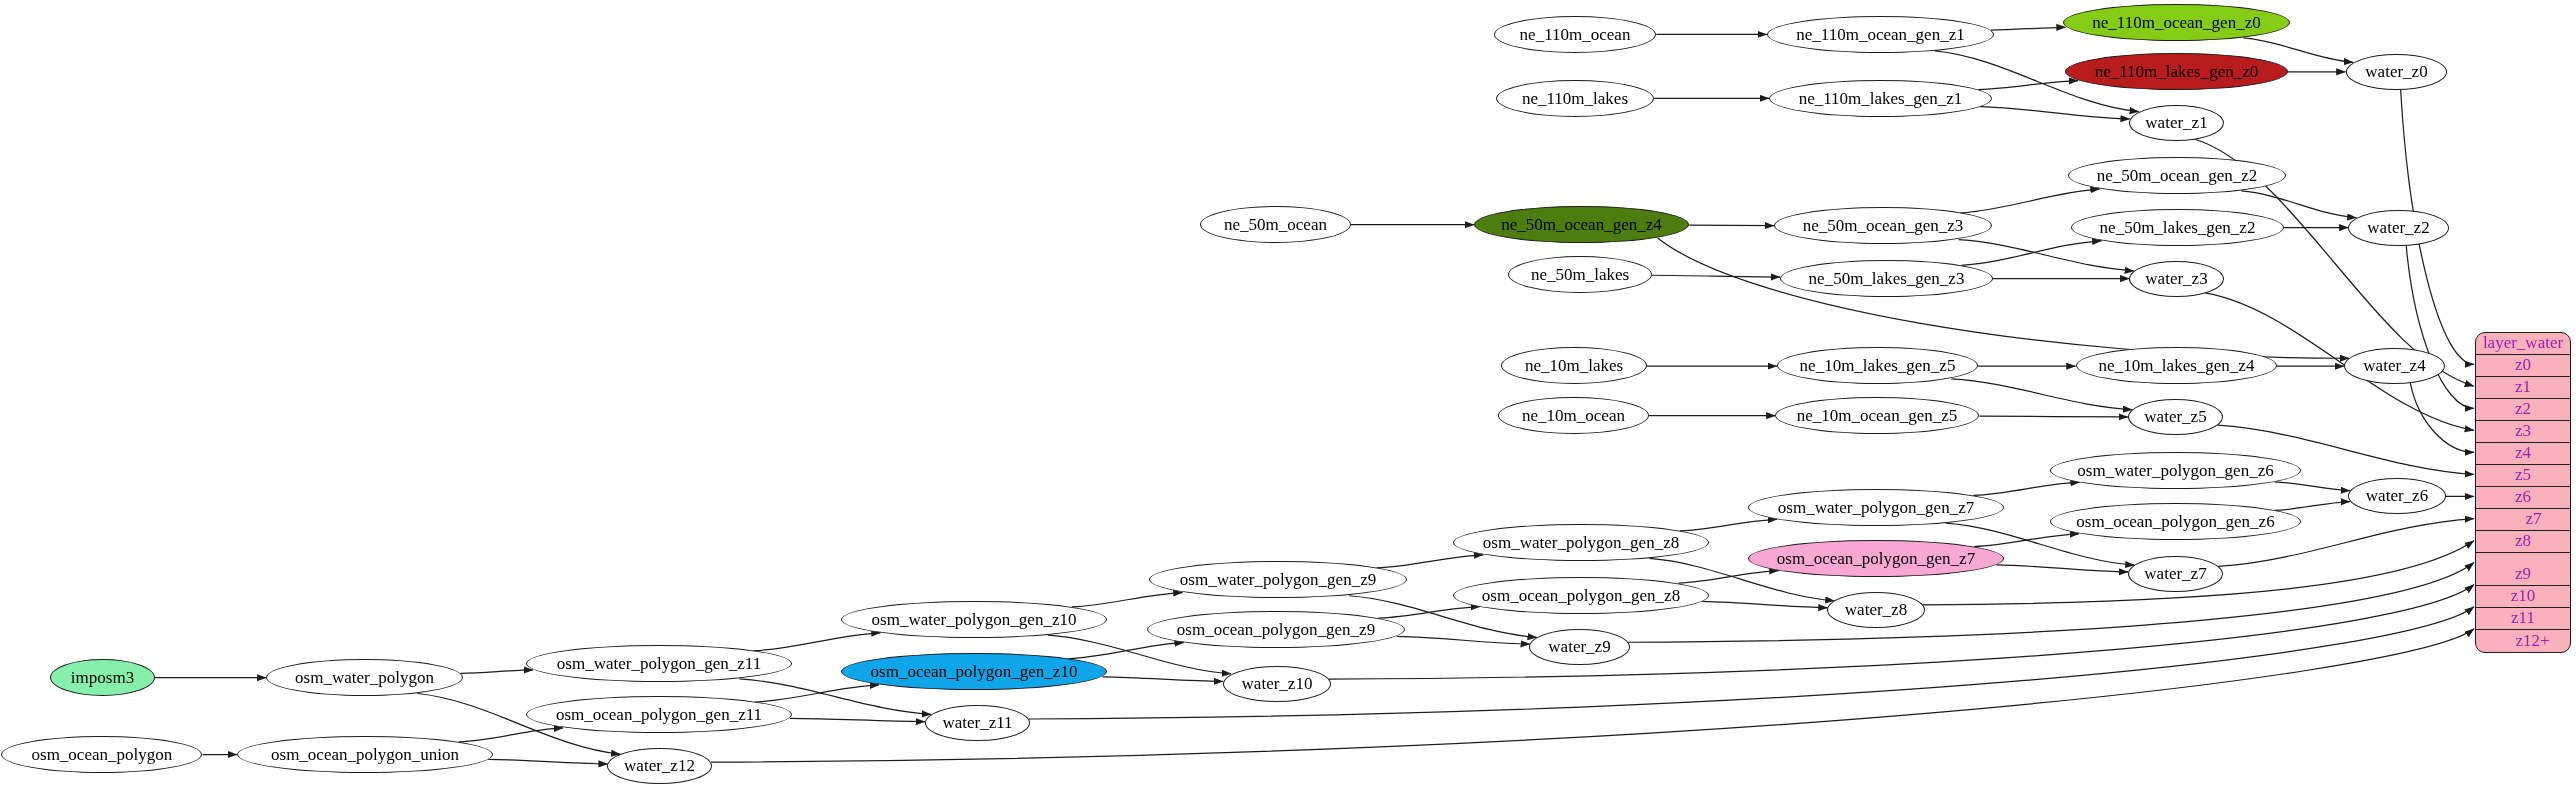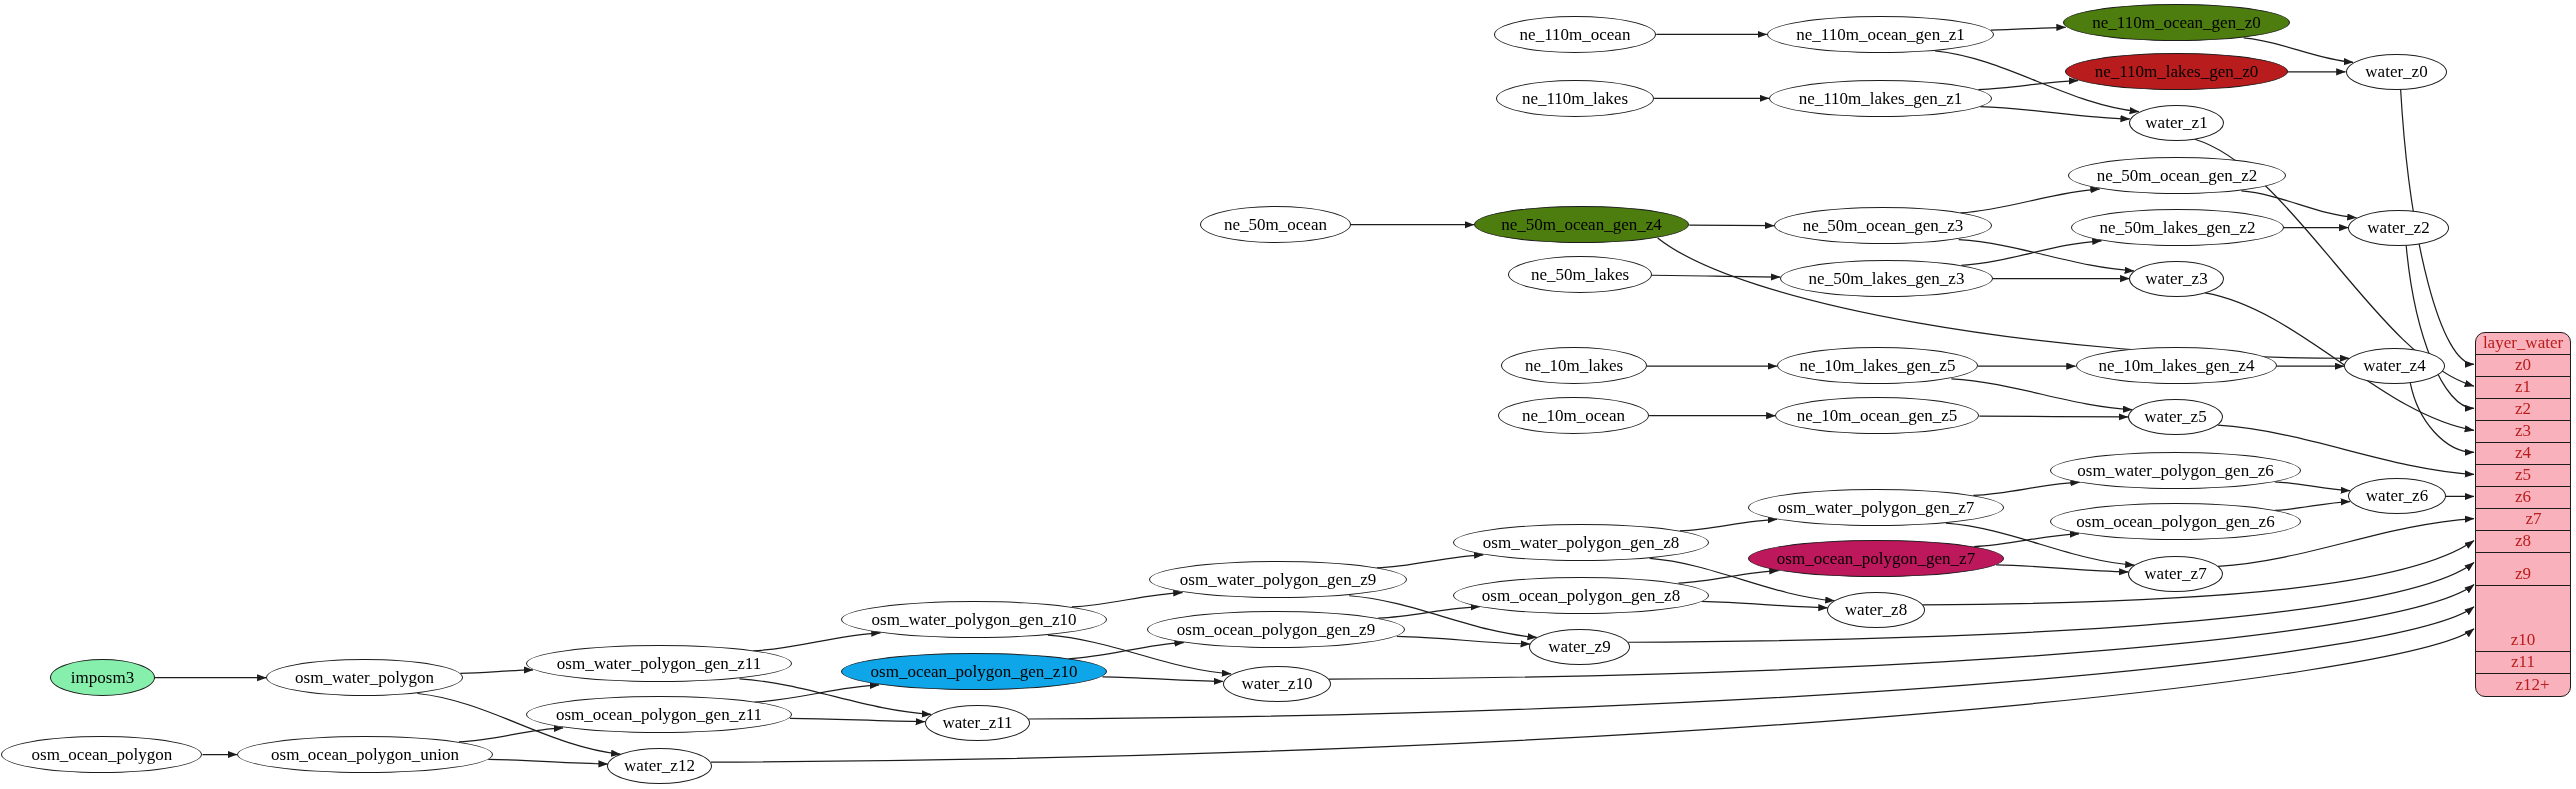--- a/index.html
+++ b/index.html
@@ -23,21 +23,21 @@
   }
   .tbl{
     position:absolute;
     border:1.4px solid #1c1c1c;
     border-radius:10px;
     overflow:hidden;
     box-sizing:border-box;
   }
   .tbl-row{
     display:flex;align-items:center;justify-content:center;
-    font-size:17px;color:#b91c1c;
+    font-size:17px;color:#a21caf;
     box-sizing:border-box;
     border-bottom:1.4px solid #1c1c1c;
     font-family:Liberation Serif, serif;
   }
   .tbl-row:last-child{border-bottom:none;padding-left:19px;}
 </style>
 </head>
 <body>
 
 <div id="canvas">
@@ -139,23 +139,23 @@
       <div class="node" style="left: 1453px; top: 524px; width: 256px; height: 37px; background: rgb(255, 255, 255); border-color: rgb(28, 28, 28);">osm_water_polygon_gen_z8</div>
       <div class="node" style="left: 1453px; top: 577px; width: 256px; height: 37px; background: rgb(255, 255, 255); border-color: rgb(28, 28, 28);">osm_ocean_polygon_gen_z8</div>
       <div class="node" style="left: 1529px; top: 629px; width: 101px; height: 36px; background: rgb(255, 255, 255); border-color: rgb(28, 28, 28);">water_z9</div>
       <div class="node" style="left: 1767px; top: 16px; width: 227px; height: 37px; background: rgb(255, 255, 255); border-color: rgb(28, 28, 28);">ne_110m_ocean_gen_z1</div>
       <div class="node" style="left: 1769px; top: 80px; width: 223px; height: 37px; background: rgb(255, 255, 255); border-color: rgb(28, 28, 28);">ne_110m_lakes_gen_z1</div>
       <div class="node" style="left: 1774px; top: 207px; width: 218px; height: 37px; background: rgb(255, 255, 255); border-color: rgb(28, 28, 28);">ne_50m_ocean_gen_z3</div>
       <div class="node" style="left: 1780px; top: 260px; width: 213px; height: 37px; background: rgb(255, 255, 255); border-color: rgb(28, 28, 28);">ne_50m_lakes_gen_z3</div>
       <div class="node" style="left: 1777px; top: 347px; width: 201px; height: 37px; background: rgb(255, 255, 255); border-color: rgb(28, 28, 28);">ne_10m_lakes_gen_z5</div>
       <div class="node" style="left: 1775px; top: 397px; width: 204px; height: 37px; background: rgb(255, 255, 255); border-color: rgb(28, 28, 28);">ne_10m_ocean_gen_z5</div>
       <div class="node" style="left: 1748px; top: 489px; width: 256px; height: 37px; background: rgb(255, 255, 255); border-color: rgb(28, 28, 28);">osm_water_polygon_gen_z7</div>
-      <div class="node" style="left: 1748px; top: 540px; width: 256px; height: 37px; background: #be185d; border-color: rgb(28, 28, 28);">osm_ocean_polygon_gen_z7</div>
+      <div class="node" style="left: 1748px; top: 540px; width: 256px; height: 37px; background: #f9a8d4; border-color: rgb(28, 28, 28);">osm_ocean_polygon_gen_z7</div>
       <div class="node" style="left: 1827px; top: 592px; width: 98px; height: 36px; background: rgb(255, 255, 255); border-color: rgb(28, 28, 28);">water_z8</div>
-      <div class="node" style="left: 2063px; top: 4.3px; width: 227px; height: 37px; background: #4d7c0f; border-color: rgb(28, 28, 28);">ne_110m_ocean_gen_z0</div>
+      <div class="node" style="left: 2063px; top: 4.3px; width: 227px; height: 37px; background: #84cc16; border-color: rgb(28, 28, 28);">ne_110m_ocean_gen_z0</div>
       <div class="node" style="left: 2065px; top: 53px; width: 223px; height: 37px; background: #b91c1c; border-color: rgb(28, 28, 28);">ne_110m_lakes_gen_z0</div>
       <div class="node" style="left: 2129px; top: 105px; width: 95px; height: 36px; background: rgb(255, 255, 255); border-color: rgb(28, 28, 28);">water_z1</div>
       <div class="node" style="left: 2068px; top: 157px; width: 218px; height: 37px; background: rgb(255, 255, 255); border-color: rgb(28, 28, 28);">ne_50m_ocean_gen_z2</div>
       <div class="node" style="left: 2071px; top: 209px; width: 213px; height: 37px; background: rgb(255, 255, 255); border-color: rgb(28, 28, 28);">ne_50m_lakes_gen_z2</div>
       <div class="node" style="left: 2129px; top: 261px; width: 95px; height: 36px; background: rgb(255, 255, 255); border-color: rgb(28, 28, 28);">water_z3</div>
       <div class="node" style="left: 2076px; top: 347px; width: 201px; height: 37px; background: rgb(255, 255, 255); border-color: rgb(28, 28, 28);">ne_10m_lakes_gen_z4</div>
       <div class="node" style="left: 2128px; top: 399px; width: 95px; height: 36px; background: rgb(255, 255, 255); border-color: rgb(28, 28, 28);">water_z5</div>
       <div class="node" style="left: 2050px; top: 452px; width: 251px; height: 37px; background: rgb(255, 255, 255); border-color: rgb(28, 28, 28);">osm_water_polygon_gen_z6</div>
       <div class="node" style="left: 2050px; top: 503px; width: 251px; height: 37px; background: rgb(255, 255, 255); border-color: rgb(28, 28, 28);">osm_ocean_polygon_gen_z6</div>
       <div class="node" style="left: 2128px; top: 556px; width: 95px; height: 36px; background: rgb(255, 255, 255); border-color: rgb(28, 28, 28);">water_z7</div>
@@ -169,18 +169,18 @@
       <div class="tbl-row" style="height: 22px; border-color: rgb(28, 28, 28);">z0</div>
       <div class="tbl-row" style="height: 22px; border-color: rgb(28, 28, 28);">z1</div>
       <div class="tbl-row" style="height: 22px; border-color: rgb(28, 28, 28);">z2</div>
       <div class="tbl-row" style="height: 22px; border-color: rgb(28, 28, 28);">z3</div>
       <div class="tbl-row" style="height: 22px; border-color: rgb(28, 28, 28);">z4</div>
       <div class="tbl-row" style="height: 22px; border-color: rgb(28, 28, 28);">z5</div>
       <div class="tbl-row" style="height: 22px; border-color: rgb(28, 28, 28);">z6</div>
       <div class="tbl-row" style="height: 22px; border-color: rgb(28, 28, 28); padding-left: 21px;">z7</div>
       <div class="tbl-row" style="height: 22px; border-color: rgb(28, 28, 28);">z8</div>
       <div class="tbl-row" style="height: 22px; border-color: rgb(28, 28, 28); margin-top: 11px;">z9</div>
-      <div class="tbl-row" style="height: 22px; border-color: rgb(28, 28, 28); margin-top: 44px;">z10</div>
+      <div class="tbl-row" style="height: 22px; border-color: rgb(28, 28, 28);">z10</div>
       <div class="tbl-row" style="height: 22px; border-color: rgb(28, 28, 28);">z11</div>
       <div class="tbl-row" style="height: 22px; border-color: rgb(28, 28, 28);">z12+</div>
     </div>
 </div>
 
 
 </body></html>

